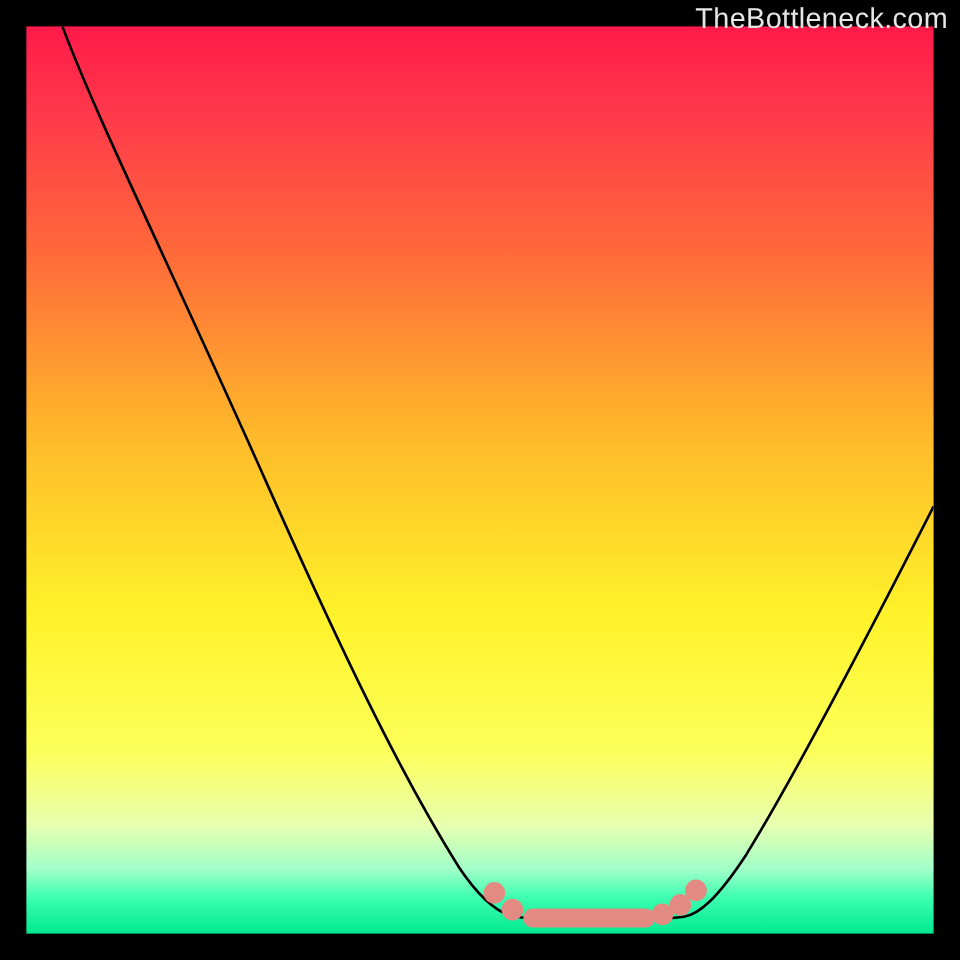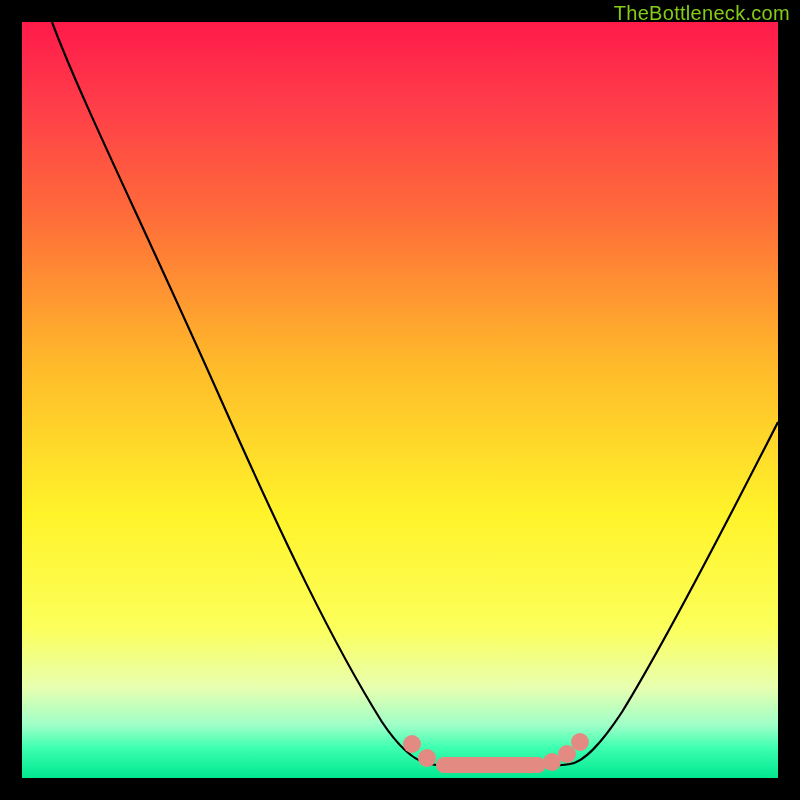--- a/index.html
+++ b/index.html
@@ -19,22 +19,22 @@
       #fcff5a 80%,
       #e8ffb0 88%,
       #9fffc8 93%,
       #3dffb0 96%,
       #00e890 100%);
   }
   .site-label {
     position: absolute;
     top: 2px;
     right: 10px;
-    color: #84cc16;
-    font-size: 20px;
+    color: #e5e5e5;
+    font-size: 24px;
     font-weight: 500;
     letter-spacing: 0.3px;
   }
   .curve-svg {
     position: absolute;
     left: 22px;
     top: 22px;
     width: 756px;
     height: 756px;
   }

